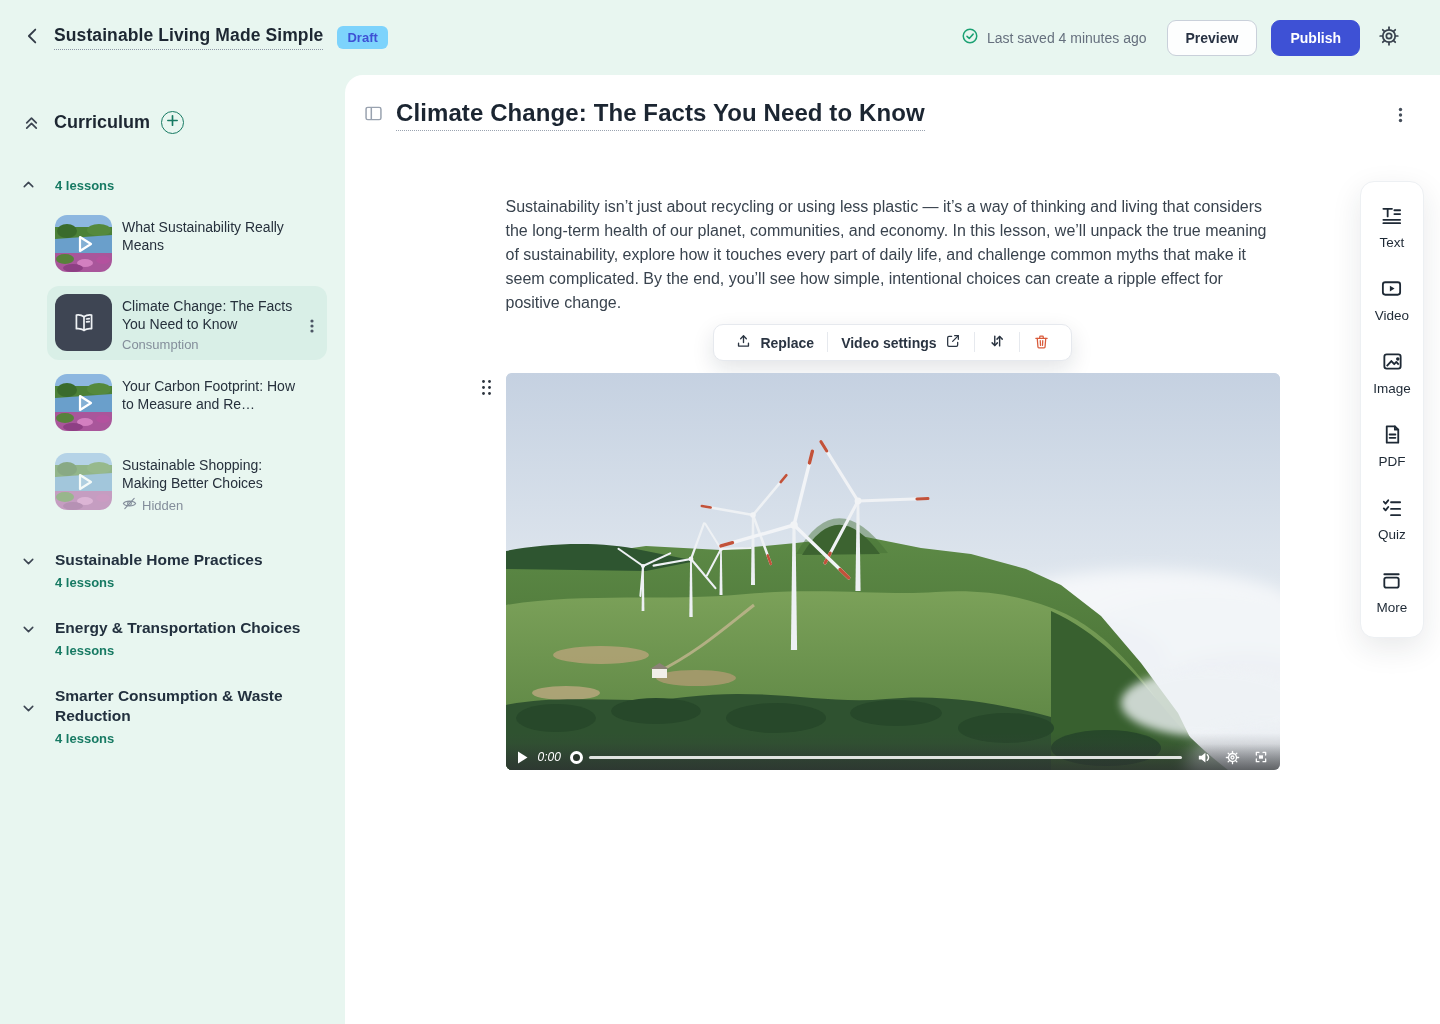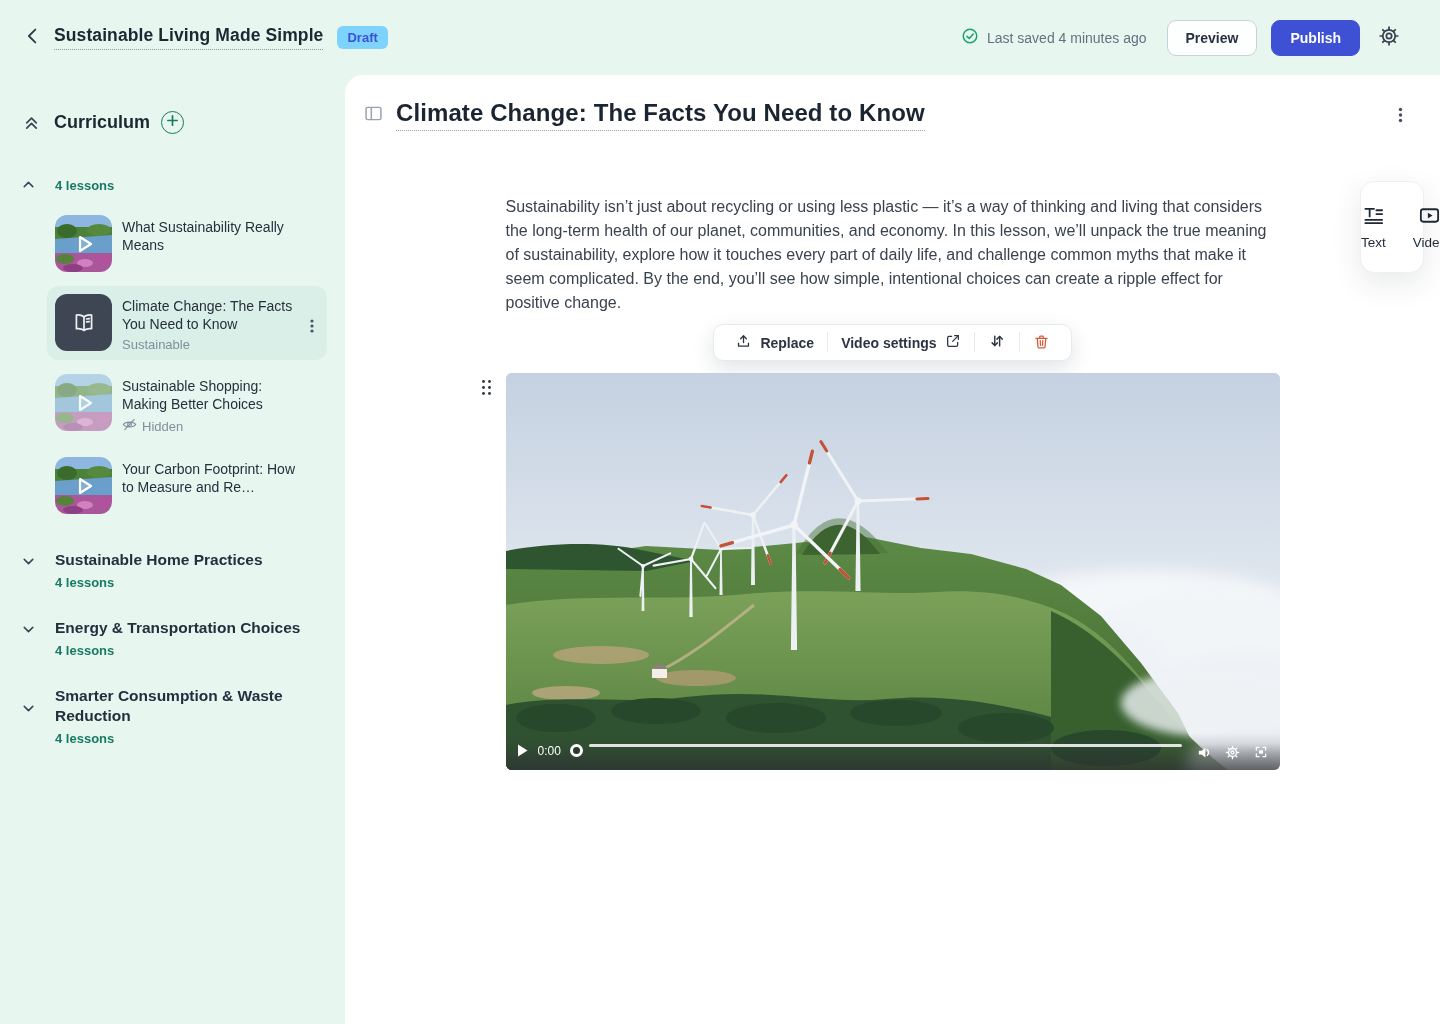--- a/index.html
+++ b/index.html
@@ -49,28 +49,28 @@
   .panel-header .spacer{flex:1}
   .lesson-body{width:774px;margin:64px auto 0}
   .lesson-body p{font-size:16px;line-height:24px;color:#39434e}
   .block-toolbar{display:flex;width:fit-content;margin:9px auto 12px;background:#fff;border:1px solid #e6e9ee;border-radius:10px;box-shadow:0 8px 22px rgba(20,30,50,.12);padding:7px 8px}
   .tool-group{display:flex;align-items:center;gap:8px;padding:0 13px;font-size:14px;font-weight:600;color:#2a3442;cursor:pointer;background:none;border:none;font-family:inherit}
   .tool-div{width:1px;height:20px;background:#e6e9ee}
   .video-area{position:relative;width:774px}
   .drag-handle{position:absolute;left:-25px;top:6px;cursor:grab}
   .video-frame{position:relative;width:774px;height:397px;border-radius:6px;overflow:hidden;background:#cdd8e4}
   .video-frame > svg.scene{position:absolute;inset:0}
-  .video-controls{position:absolute;left:0;right:0;bottom:0;height:26px;display:flex;align-items:flex-start;padding:0 11px;background:linear-gradient(180deg,rgba(50,52,55,0),rgba(45,47,50,.5));}
+  .video-controls{position:absolute;left:0;right:0;bottom:0;height:26px;display:flex;align-items:center;padding:0 11px;background:linear-gradient(180deg,rgba(50,52,55,0),rgba(45,47,50,.5));font-style:italic;}
   .vc-time{color:#fff;font-size:12px;margin:0 9px 0 10px}
   .vc-knob{width:13px;height:13px;border:3px solid #fff;border-radius:50%;background:rgba(30,30,30,.35);flex-shrink:0}
   .vc-track{flex:1;height:3px;border-radius:2px;background:rgba(255,255,255,.85);margin:0 14px 0 6px}
   .vc-right{display:flex;align-items:center;gap:13px}
 
   
-  .palette{position:absolute;left:1360px;top:181px;width:64px;background:#fff;border:1px solid #edf0f3;border-radius:14px;box-shadow:0 10px 30px rgba(25,39,52,.10);padding:22px 0;display:flex;flex-direction:row;align-items:center;gap:27px}
+  .palette{position:absolute;left:1360px;top:181px;width:64px;background:#fff;border:1px solid #edf0f3;border-radius:14px;box-shadow:0 10px 30px rgba(25,39,52,.10);padding:22px 0;display:flex;flex-direction:column;align-items:center;gap:27px}
   .pal-item{display:flex;flex-direction:column;align-items:center;gap:5px;cursor:pointer;background:none;border:none;font-family:inherit}
   .pal-label{font-size:13.5px;font-weight:500;color:#1e2935}
 </style>
 </head>
 <body>
 
 <div class="app">
 
   <header class="topbar">
     <button class="icon-btn">
@@ -180,29 +180,54 @@
                 <svg width="26" height="26" viewBox="0 0 24 24" fill="none" stroke="#eef1f4" stroke-width="1.6" stroke-linecap="round" stroke-linejoin="round">
                   <path d="M12,6.2 C10,4.8 7.4,4.4 5,4.7 L5,17.2 C7.4,16.9 10,17.3 12,18.7 C14,17.3 16.6,16.9 19,17.2 L19,4.7 C16.6,4.4 14,4.8 12,6.2 Z"></path>
                   <line x1="12" y1="6.2" x2="12" y2="18.7"></line>
                   <line x1="14.4" y1="8.3" x2="16.8" y2="8"></line>
                     <line x1="14.4" y1="11" x2="16.8" y2="10.7"></line>
                 </svg>
               </span>
             </div>
             <div class="lesson-text">
               <div class="lesson-title" style="max-width:172px">Climate Change: The Facts You Need to Know</div>
-              <div class="lesson-sub">Sustainable</div>
+              <div class="lesson-sub">Consumption</div>
             </div>
             <span class="lesson-kebab">
               <svg width="14" height="16" viewBox="0 0 14 16" fill="#4c5564">
                   <circle cx="7" cy="3" r="1.6"></circle>
                   <circle cx="7" cy="8" r="1.6"></circle>
                   <circle cx="7" cy="13" r="1.6"></circle>
                 </svg>
             </span>
+          </div>
+
+          <div class="lesson">
+            <div class="thumb">
+              <svg width="57" height="57" viewBox="0 0 57 57">
+                  <rect width="57" height="26" fill="#8db7e0"></rect>
+                  <rect y="12" width="57" height="14" fill="#4c8138"></rect>
+                  <ellipse cx="12" cy="16" rx="10" ry="7" fill="#3a6b2c"></ellipse>
+                  <ellipse cx="44" cy="15" rx="12" ry="6" fill="#55893d"></ellipse>
+                  <path d="M0,24 L57,20 L57,38 L0,42 Z" fill="#6a9fcb"></path>
+                  <rect y="38" width="57" height="19" fill="#a9569b"></rect>
+                  <ellipse cx="10" cy="44" rx="9" ry="5" fill="#57823b"></ellipse>
+                  <ellipse cx="30" cy="48" rx="8" ry="4" fill="#d37fc0"></ellipse>
+                  <ellipse cx="48" cy="45" rx="7" ry="4" fill="#b4519e"></ellipse>
+                  <ellipse cx="18" cy="53" rx="10" ry="4" fill="#8e3f84"></ellipse>
+                </svg>
+              <span class="play-ovl">
+                <svg width="26" height="26" viewBox="0 0 26 26">
+                    <polygon points="9,6 20,13 9,20" fill="rgba(255,255,255,.18)" stroke="#fff" stroke-width="2.2" stroke-linejoin="round"></polygon>
+                  </svg>
+              </span>
+            </div>
+            <div class="lesson-text">
+              <div class="lesson-title">Your Carbon Footprint: How to Measure and Re…</div>
+            </div>
           </div>
 
           <div class="lesson hidden-lesson">
             <div class="thumb">
               <svg width="57" height="57" viewBox="0 0 57 57">
                   <rect width="57" height="26" fill="#8db7e0"></rect>
                   <rect y="12" width="57" height="14" fill="#4c8138"></rect>
                   <ellipse cx="12" cy="16" rx="10" ry="7" fill="#3a6b2c"></ellipse>
                   <ellipse cx="44" cy="15" rx="12" ry="6" fill="#55893d"></ellipse>
                   <path d="M0,24 L57,20 L57,38 L0,42 Z" fill="#6a9fcb"></path>
@@ -223,45 +248,20 @@
               <div class="lesson-sub">
                 <span>
                   <svg width="15" height="15" viewBox="0 0 16 16" fill="none" stroke="#848e9b" stroke-width="1.2" stroke-linecap="round">
                       <path d="M1.5,8 C3.5,4.6 12.5,4.6 14.5,8 C12.5,11.4 3.5,11.4 1.5,8 Z"></path>
                       <circle cx="8" cy="8" r="2"></circle>
                       <line x1="3" y1="13.5" x2="13" y2="2.5"></line>
                     </svg>
                 </span>
                 <span>Hidden</span>
               </div>
-            </div>
-          </div>
-
-          <div class="lesson">
-            <div class="thumb">
-              <svg width="57" height="57" viewBox="0 0 57 57">
-                  <rect width="57" height="26" fill="#8db7e0"></rect>
-                  <rect y="12" width="57" height="14" fill="#4c8138"></rect>
-                  <ellipse cx="12" cy="16" rx="10" ry="7" fill="#3a6b2c"></ellipse>
-                  <ellipse cx="44" cy="15" rx="12" ry="6" fill="#55893d"></ellipse>
-                  <path d="M0,24 L57,20 L57,38 L0,42 Z" fill="#6a9fcb"></path>
-                  <rect y="38" width="57" height="19" fill="#a9569b"></rect>
-                  <ellipse cx="10" cy="44" rx="9" ry="5" fill="#57823b"></ellipse>
-                  <ellipse cx="30" cy="48" rx="8" ry="4" fill="#d37fc0"></ellipse>
-                  <ellipse cx="48" cy="45" rx="7" ry="4" fill="#b4519e"></ellipse>
-                  <ellipse cx="18" cy="53" rx="10" ry="4" fill="#8e3f84"></ellipse>
-                </svg>
-              <span class="play-ovl">
-                <svg width="26" height="26" viewBox="0 0 26 26">
-                    <polygon points="9,6 20,13 9,20" fill="rgba(255,255,255,.18)" stroke="#fff" stroke-width="2.2" stroke-linejoin="round"></polygon>
-                  </svg>
-              </span>
-            </div>
-            <div class="lesson-text">
-              <div class="lesson-title">Your Carbon Footprint: How to Measure and Re…</div>
             </div>
           </div>
 
         </div>
       </div>
 
       <div class="section">
         <div class="section-header">
           <span class="chev-col">
             <svg width="17" height="17" viewBox="0 0 20 20" fill="none" stroke="#3c4552" stroke-width="1.8" stroke-linecap="round" stroke-linejoin="round">

